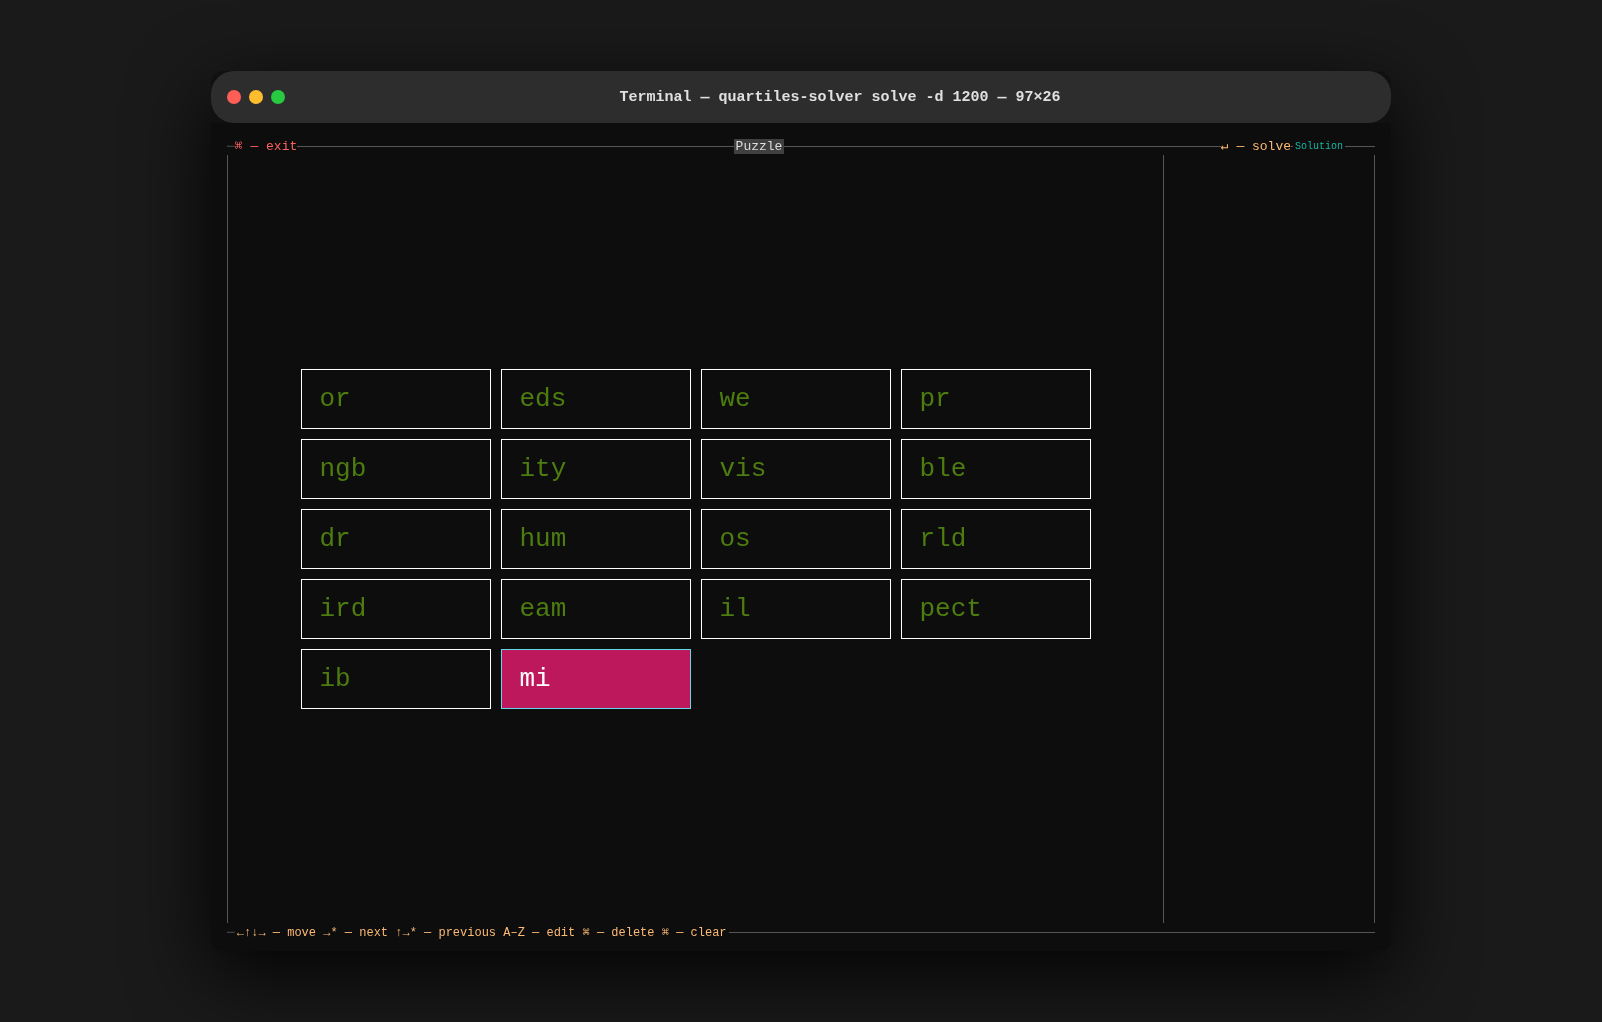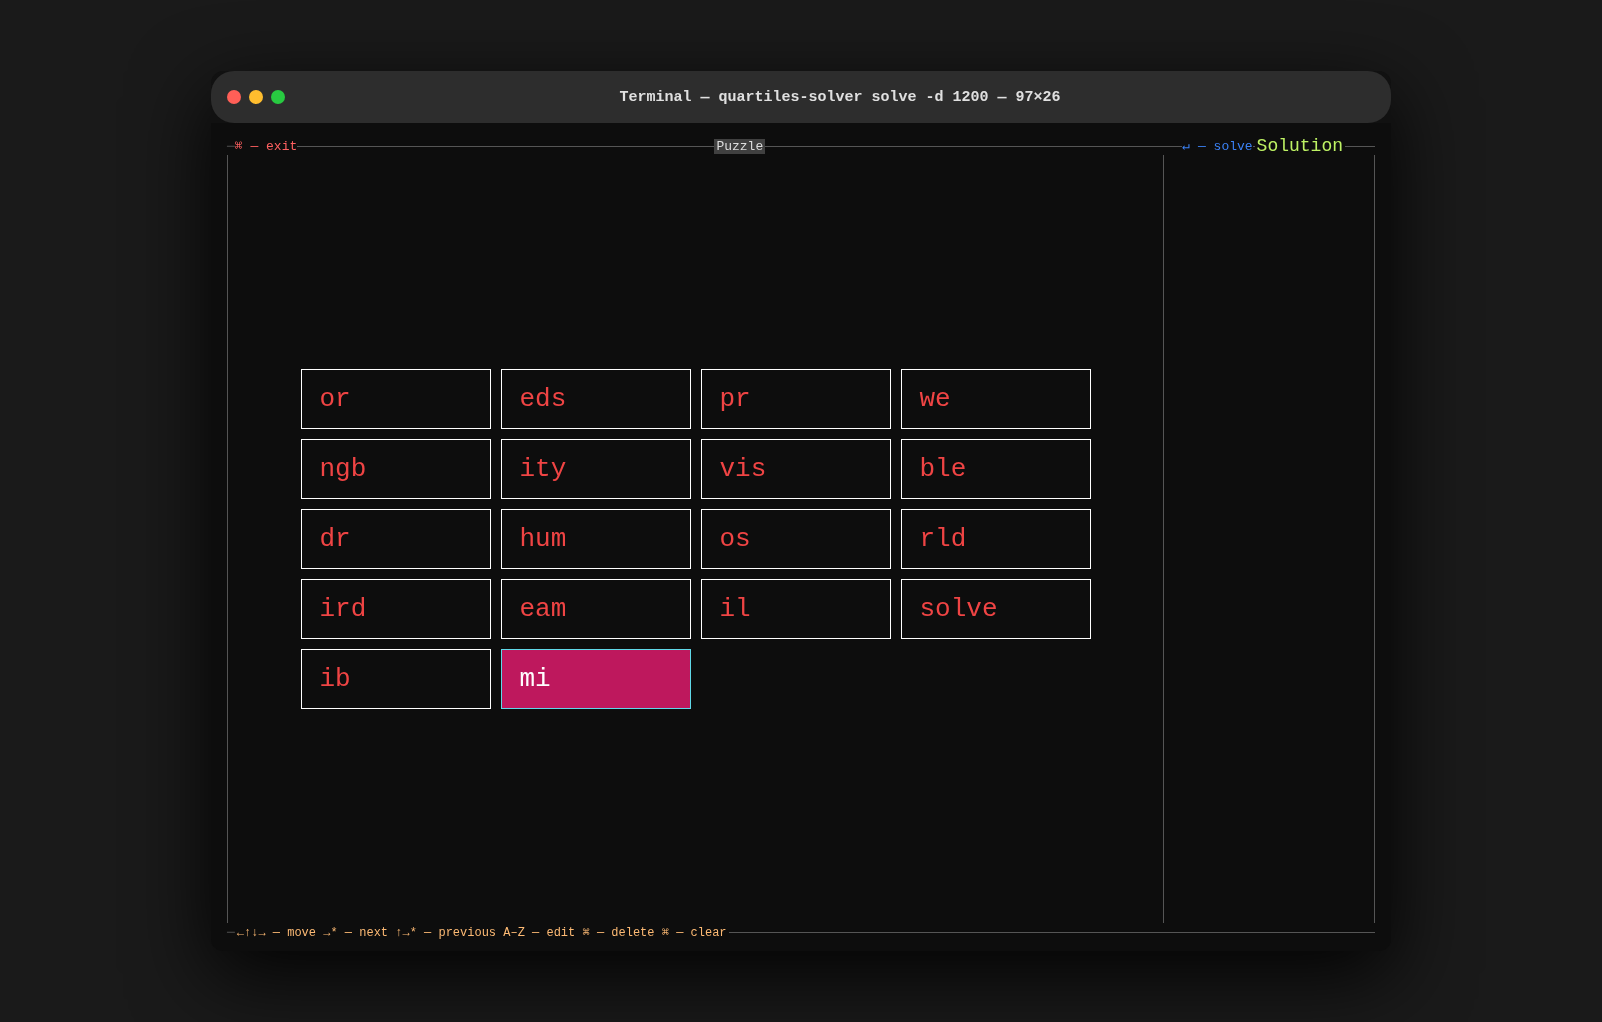--- a/index.html
+++ b/index.html
@@ -51,21 +51,21 @@
     
     .tile-grid {
       display: grid;
       grid-template-columns: repeat(4, 190px);
       gap: 10px;
     }
 
     .tile {
       background: transparent;
       border: 1px solid #ffffff;
-      color: #ef4444;
+      color: #4d7c0f;
       font-family: 'Courier New', Courier, monospace;
       font-size: 26px;
       padding: 14px 18px;
       cursor: pointer;
       text-align: left;
       outline: none;
     }
 
     .tile.selected {
       background: #be185d;
@@ -103,50 +103,50 @@
       <span style="color:#555; font-size:13px;">─</span>
 
       <span style="color:#ff6060; font-size:13px; white-space:nowrap;">⌘ — exit</span>
 
       <span style="flex:1; display:inline-block; height:0; border-top:1.5px solid #555;"></span>
 
       <span style="color:#ddd; font-size:13px; padding:0 2px; background:#404040;">Puzzle</span>
 
       <span style="flex:1; display:inline-block; height:0; border-top:1.5px solid #555;"></span>
 
-      <span style="color:#3b82f6; font-size:13px; white-space:nowrap;">↵ — solve</span>
+      <span style="color:#fdba74; font-size:13px; white-space:nowrap;">↵ — solve</span>
 
       <span style="width:2px; display:inline-block; height:0; border-top:1.5px solid #555;"></span>
 
-      <span style="color:#bef264; font-size:18px; padding:0 2px; background:#0d0d0d;text-align:center;">Solution</span>
+      <span style="color:#14b8a6; font-size:10px; padding:0 2px; background:#0d0d0d;text-align:center;">Solution</span>
 
       <span style="width:30px; display:inline-block; height:0; border-top:1.5px solid #555;"></span>
     </div>
 
     <div style="flex:1; display:flex; border-left:1.5px solid #555; border-right:1.5px solid #555;">
 
       <div style="flex:1; display:flex; flex-direction:column; align-items:center; justify-content:center; border-right:1.5px solid #555; padding:30px 20px;">
         <div class="tile-grid" id="tile-grid">
 
         <button class="tile">or</button>
             <button class="tile">eds</button>
+            <button class="tile">we</button>
             <button class="tile">pr</button>
-            <button class="tile">we</button>
             <button class="tile">ngb</button>
             <button class="tile">ity</button>
             <button class="tile">vis</button>
             <button class="tile">ble</button>
             <button class="tile">dr</button>
             <button class="tile">hum</button>
             <button class="tile">os</button>
             <button class="tile">rld</button>
             <button class="tile">ird</button>
             <button class="tile">eam</button>
             <button class="tile">il</button>
-            <button class="tile">solve</button>
+            <button class="tile">pect</button>
             <button class="tile">ib</button>
             <button class="tile selected">mi</button>
           </div>
       </div>
 
       <div style="width:210px; flex-shrink:0; display:flex; flex-direction:column; padding:12px;">
       </div>
     </div>
 
     <div style="display:flex; align-items:center; height:18px; flex-shrink:0;">

